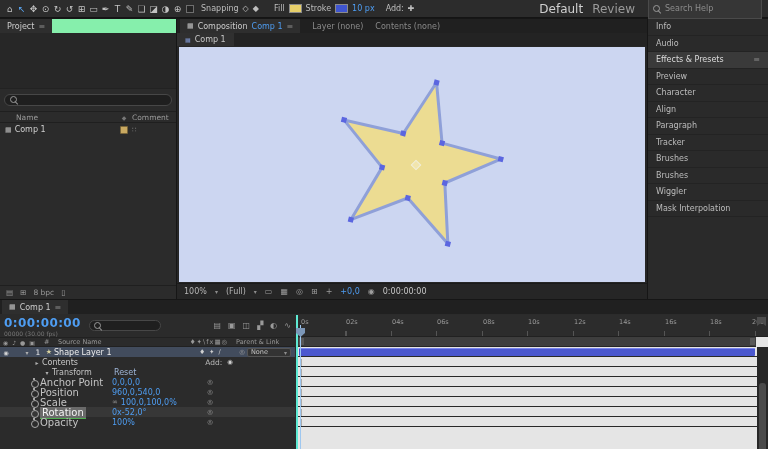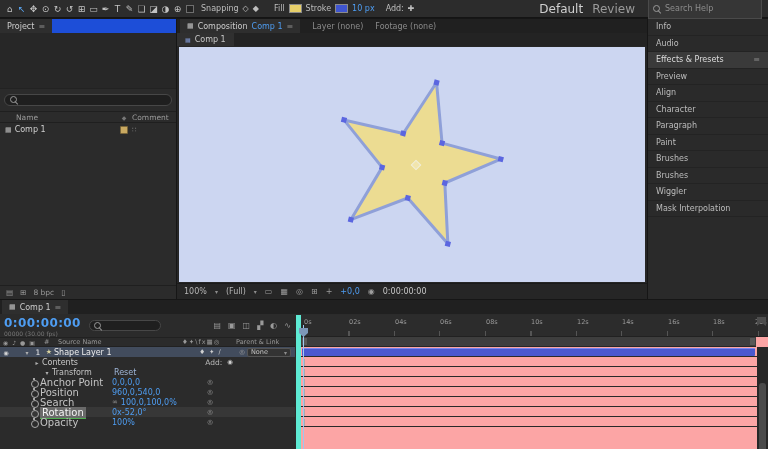--- a/index.html
+++ b/index.html
@@ -21,21 +21,21 @@
   .ws{font-size:12px;color:#d0d0d0;padding:0 4px}
   .ws.dim{color:#9a9a9a}
   #help-search{width:114px;height:21px;background:#363636;border:1px solid #4a4a4a;border-radius:0;
     display:flex;align-items:center;gap:4px;padding:0 4px;color:#8d8d8d;font-size:8px;margin:0 2px 0 8px}
   .mag{width:8px;height:8px;position:relative;display:inline-block;flex:0 0 auto}
   .mag::before{content:"";position:absolute;left:0;top:0;width:5px;height:5px;border:1px solid #999;border-radius:50%}
   .mag::after{content:"";position:absolute;left:5.2px;top:5.2px;width:3.5px;height:1px;background:#999;
     transform:rotate(45deg);transform-origin:left center}
   
   #project{position:absolute;left:0;top:19px;width:176px;height:280px;background:#2b2b2b}
-  .tabbar{height:14px;background:#1d4ed8;display:flex;align-items:stretch}
+  .tabbar{height:14px;background:#86efac;display:flex;align-items:stretch}
   .tab{background:#2e2e2e;padding:0 7px;display:flex;align-items:center;gap:4px;font-size:8px;color:#cccccc}
   .menu-g{color:#8a8a8a;font-size:8px}
   #p-preview{height:56px;border-bottom:1px solid #222;background:#272727}
   .searchbox{margin:5px 4px;height:12px;border:1px solid #474747;border-radius:6px;background:#1f1f1f;
     display:flex;align-items:center;padding:0 5px;gap:3px}
   #p-cols{height:12px;display:flex;align-items:center;border-top:1px solid #1f1f1f;border-bottom:1px solid #1f1f1f;
     font-size:7.5px;color:#9a9a9a}
   #p-cols .cn{flex:1;padding-left:16px}
   #p-cols .cl{width:16px;text-align:center;font-size:6px;color:#777}
   #p-cols .cc{width:44px}
@@ -75,21 +75,21 @@
   #tl-timecode{font-size:12px;font-weight:bold;color:var(--accent-blue);letter-spacing:.4px;line-height:12px}
   #tl-frameinfo{font-size:6px;color:#787878;margin-top:1px}
   #tl-search{width:72px;height:11px;margin-top:3px;border:1px solid #474747;border-radius:6px;background:#1f1f1f;
     display:flex;align-items:center;padding:0 4px}
   #tl-icons{margin-left:auto;display:flex;gap:7px;margin-top:4px;font-size:8px;color:#9a9a9a}
   #tl-cols{height:10px;display:flex;align-items:center;border-top:1px solid #212121;border-bottom:1px solid #212121;
     font-size:6.5px;color:#989898;padding:0 3px}
   #tl-cols .avh{width:41px;display:flex;gap:4px;font-size:6px}
   #tl-cols .nh{width:14px}
   #tl-cols .snh{flex:1}
-  #tl-cols .swh{width:54px;letter-spacing:1px}
+  #tl-cols .swh{width:54px;text-align:center;letter-spacing:1px}
   #tl-cols .ph{width:56px}
   .row{height:10px;display:flex;align-items:center;font-size:8px;color:#c8c8c8}
   .row-layer{background:#424c5d;color:#ececec}
   .ce{width:10px;text-align:center;font-size:6px;color:#d5d5d5;padding-left:2px}
   .sp12{width:12px}
   .tw{width:10px;text-align:center;font-size:6px;color:#b0b0b0}
   .cnum{width:12px;text-align:center;font-size:7.5px}
   .cstar{width:10px;text-align:center;font-size:7px;color:#d9d3a0}
   .cname{flex:1;font-size:8px}
   .csw{width:54px;display:flex;gap:4px;justify-content:center;font-size:6.5px;color:#cfcfcf}
@@ -103,21 +103,21 @@
   .reset{color:#9fb6d8}
   .linkico{color:#9a9a9a;font-size:7px}
   .swdot{width:54px;text-align:center;font-size:6.5px;color:#9d9d9d}
   .row-sel{background:#373737}
   .sel-chip{background:#6a6a6a;color:#f4f4f4;padding:0 2px;border-bottom:1px solid #4fae4f}
   .stopwatch{position:relative;width:9px;height:10px;display:inline-block}
   .stopwatch::before{content:"";position:absolute;left:1px;top:2.5px;width:6px;height:6px;border:1px solid #a8a8a8;border-radius:50%}
   .stopwatch::after{content:"";position:absolute;left:3.5px;top:0.5px;width:2px;height:2px;background:#a8a8a8}
   .cstw{width:12px;display:flex;justify-content:center}
   
-  #tl-right{position:absolute;left:296px;top:0;right:0;bottom:0;background:#fca5a5;border-left:5px solid #5eead4}
+  #tl-right{position:absolute;left:296px;top:0;right:0;bottom:0;background:#e5e5e5;border-left:2px solid #5eead4}
   #ruler{position:absolute;left:0;top:0;right:0;height:22px;background:#2c2c2c;border-bottom:1px solid #212121}
   #ruler::after{content:"";position:absolute;left:2px;right:0;bottom:0;height:5px;
     background:repeating-linear-gradient(90deg,#555 0 1px,transparent 1px 45.5px)}
   .rlab{position:absolute;top:3px;font-size:6.5px;color:#9a9a9a}
   #workarea{position:absolute;left:0;top:22px;right:12px;height:10px;background:#3e3e3e;border-bottom:1px solid #262626}
   #workarea::before,#workarea::after{content:"";position:absolute;top:1px;width:5px;height:7px;background:#585858}
   #workarea::before{left:1px}#workarea::after{right:1px}
   #trackrows{position:absolute;left:0;top:32px;right:0}
   .trow{height:10px;border-bottom:1px solid #292929;position:relative}
   .lbar{position:absolute;left:1px;right:13px;top:0.5px;height:8.5px;background:var(--layer-bar);
@@ -214,21 +214,21 @@
 
 <div id="comp">
   <div id="c-tabs">
     <div class="tab">
       <span class="ico" style="font-size:7px">▦</span>
       <span>Composition</span>
       <span class="tb-blue">Comp 1</span>
       <span class="menu-g">≡</span>
     </div>
     <span class="dim">Layer (none)</span>
-    <span class="dim">Footage (none)</span>
+    <span class="dim">Contents (none)</span>
   </div>
   <div id="v-tabs">
     <div class="vtab">
       <span class="ico" style="font-size:6px;color:#7d94cc">▦</span>
       <span>Comp 1</span>
     </div>
   </div>
   <div id="canvas">
     <svg width="466" height="235" viewBox="0 0 466 235">
       <g transform="rotate(14 237 118)">
@@ -271,30 +271,30 @@
       <span>Audio</span>
     </div>
   <div class="rp-item active">
     <span>Effects &amp; Presets</span>
     <span class="menu-g">≡</span>
   </div>
   <div class="rp-item">
       <span>Preview</span>
     </div>
   <div class="rp-item">
+      <span>Character</span>
+    </div>
+  <div class="rp-item">
       <span>Align</span>
     </div>
   <div class="rp-item">
-      <span>Character</span>
-    </div>
-  <div class="rp-item">
       <span>Paragraph</span>
     </div>
   <div class="rp-item">
-      <span>Paint</span>
+      <span>Tracker</span>
     </div>
   <div class="rp-item">
       <span>Brushes</span>
     </div>
   <div class="rp-item">
       <span>Brushes</span>
     </div>
   <div class="rp-item">
       <span>Wiggler</span>
     </div>
@@ -408,21 +408,21 @@
         <span class="swdot">◎</span>
         <span class="cpw"></span>
           <span class="cparent" style="visibility:hidden"></span>
       </div>
 
       <div class="row">
         <span class="ind28"></span>
         <span class="cstw">
             <span class="stopwatch"></span>
           </span>
-        <span class="plabel">Search</span>
+        <span class="plabel">Scale</span>
         <span class="pval">
           <span class="linkico">∞</span>
           <span>100,0,100,0%</span>
         </span>
         <span class="swdot">◎</span>
         <span class="cpw"></span>
           <span class="cparent" style="visibility:hidden"></span>
       </div>
 
       <div class="row row-sel">

